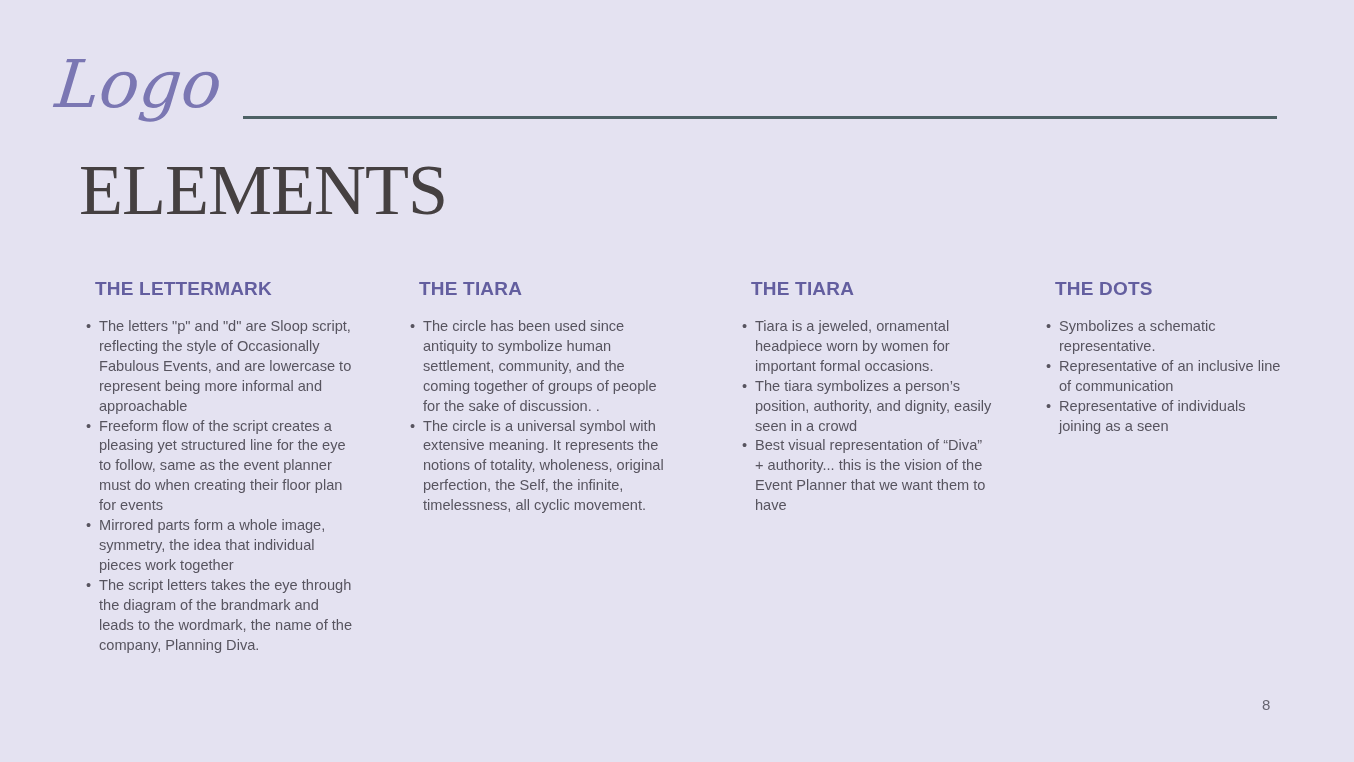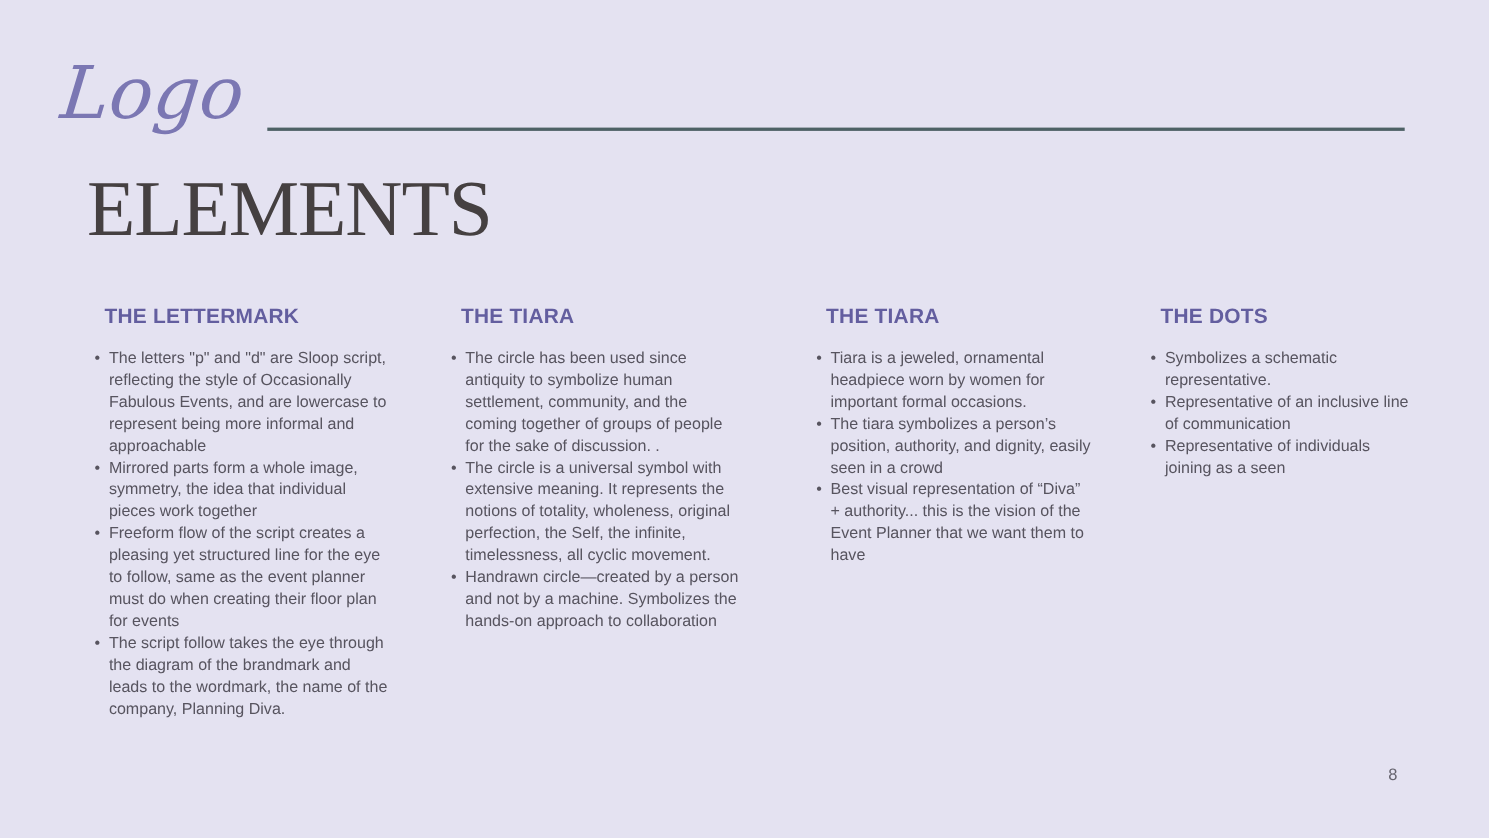--- a/index.html
+++ b/index.html
@@ -97,32 +97,31 @@
   <div class="logo-script">Logo</div>
 
   <div class="divider"></div>
 
   <h1 class="page-title">ELEMENTS</h1>
 
   <section class="col col-1">
     <h2>THE LETTERMARK</h2>
     <ul>
         <li>The letters "p" and "d" are Sloop script, reflecting the style of Occasionally Fabulous Events, and are lowercase to represent being more informal and approachable</li>
+        <li>Freeform flow of the script creates a pleasing yet structured line for the eye to follow, same as the event planner must do when creating their floor plan for events</li>
         <li>Mirrored parts form a whole image, symmetry, the idea that individual pieces work together</li>
-        <li>Freeform flow of the script creates a pleasing yet structured line for the eye to follow, same as the event planner must do when creating their floor plan for events</li>
-        <li>The script follow takes the eye through the diagram of the brandmark and leads to the wordmark, the name of the company, Planning Diva.</li>
+        <li>The script letters takes the eye through the diagram of the brandmark and leads to the wordmark, the name of the company, Planning Diva.</li>
       </ul>
   </section>
 
   <section class="col col-2">
     <h2>THE TIARA</h2>
     <ul>
         <li>The circle has been used since antiquity to symbolize human settlement, community, and the coming together of groups of people for the sake of discussion. .</li>
         <li>The circle is a universal symbol with extensive meaning. It represents the notions of totality, wholeness, original perfection, the Self, the infinite, timelessness, all cyclic movement.</li>
-        <li>Handrawn circle—created by a person and not by a machine. Symbolizes the hands-on approach to collaboration</li>
       </ul>
   </section>
 
   <section class="col col-3">
     <h2>THE TIARA</h2>
     <ul>
         <li>Tiara is a jeweled, ornamental headpiece worn by women for important formal occasions.</li>
         <li>The tiara symbolizes a person’s position, authority, and dignity, easily seen in a crowd</li>
         <li>Best visual representation of “Diva” + authority... this is the vision of the Event Planner that we want them to have</li>
       </ul>

